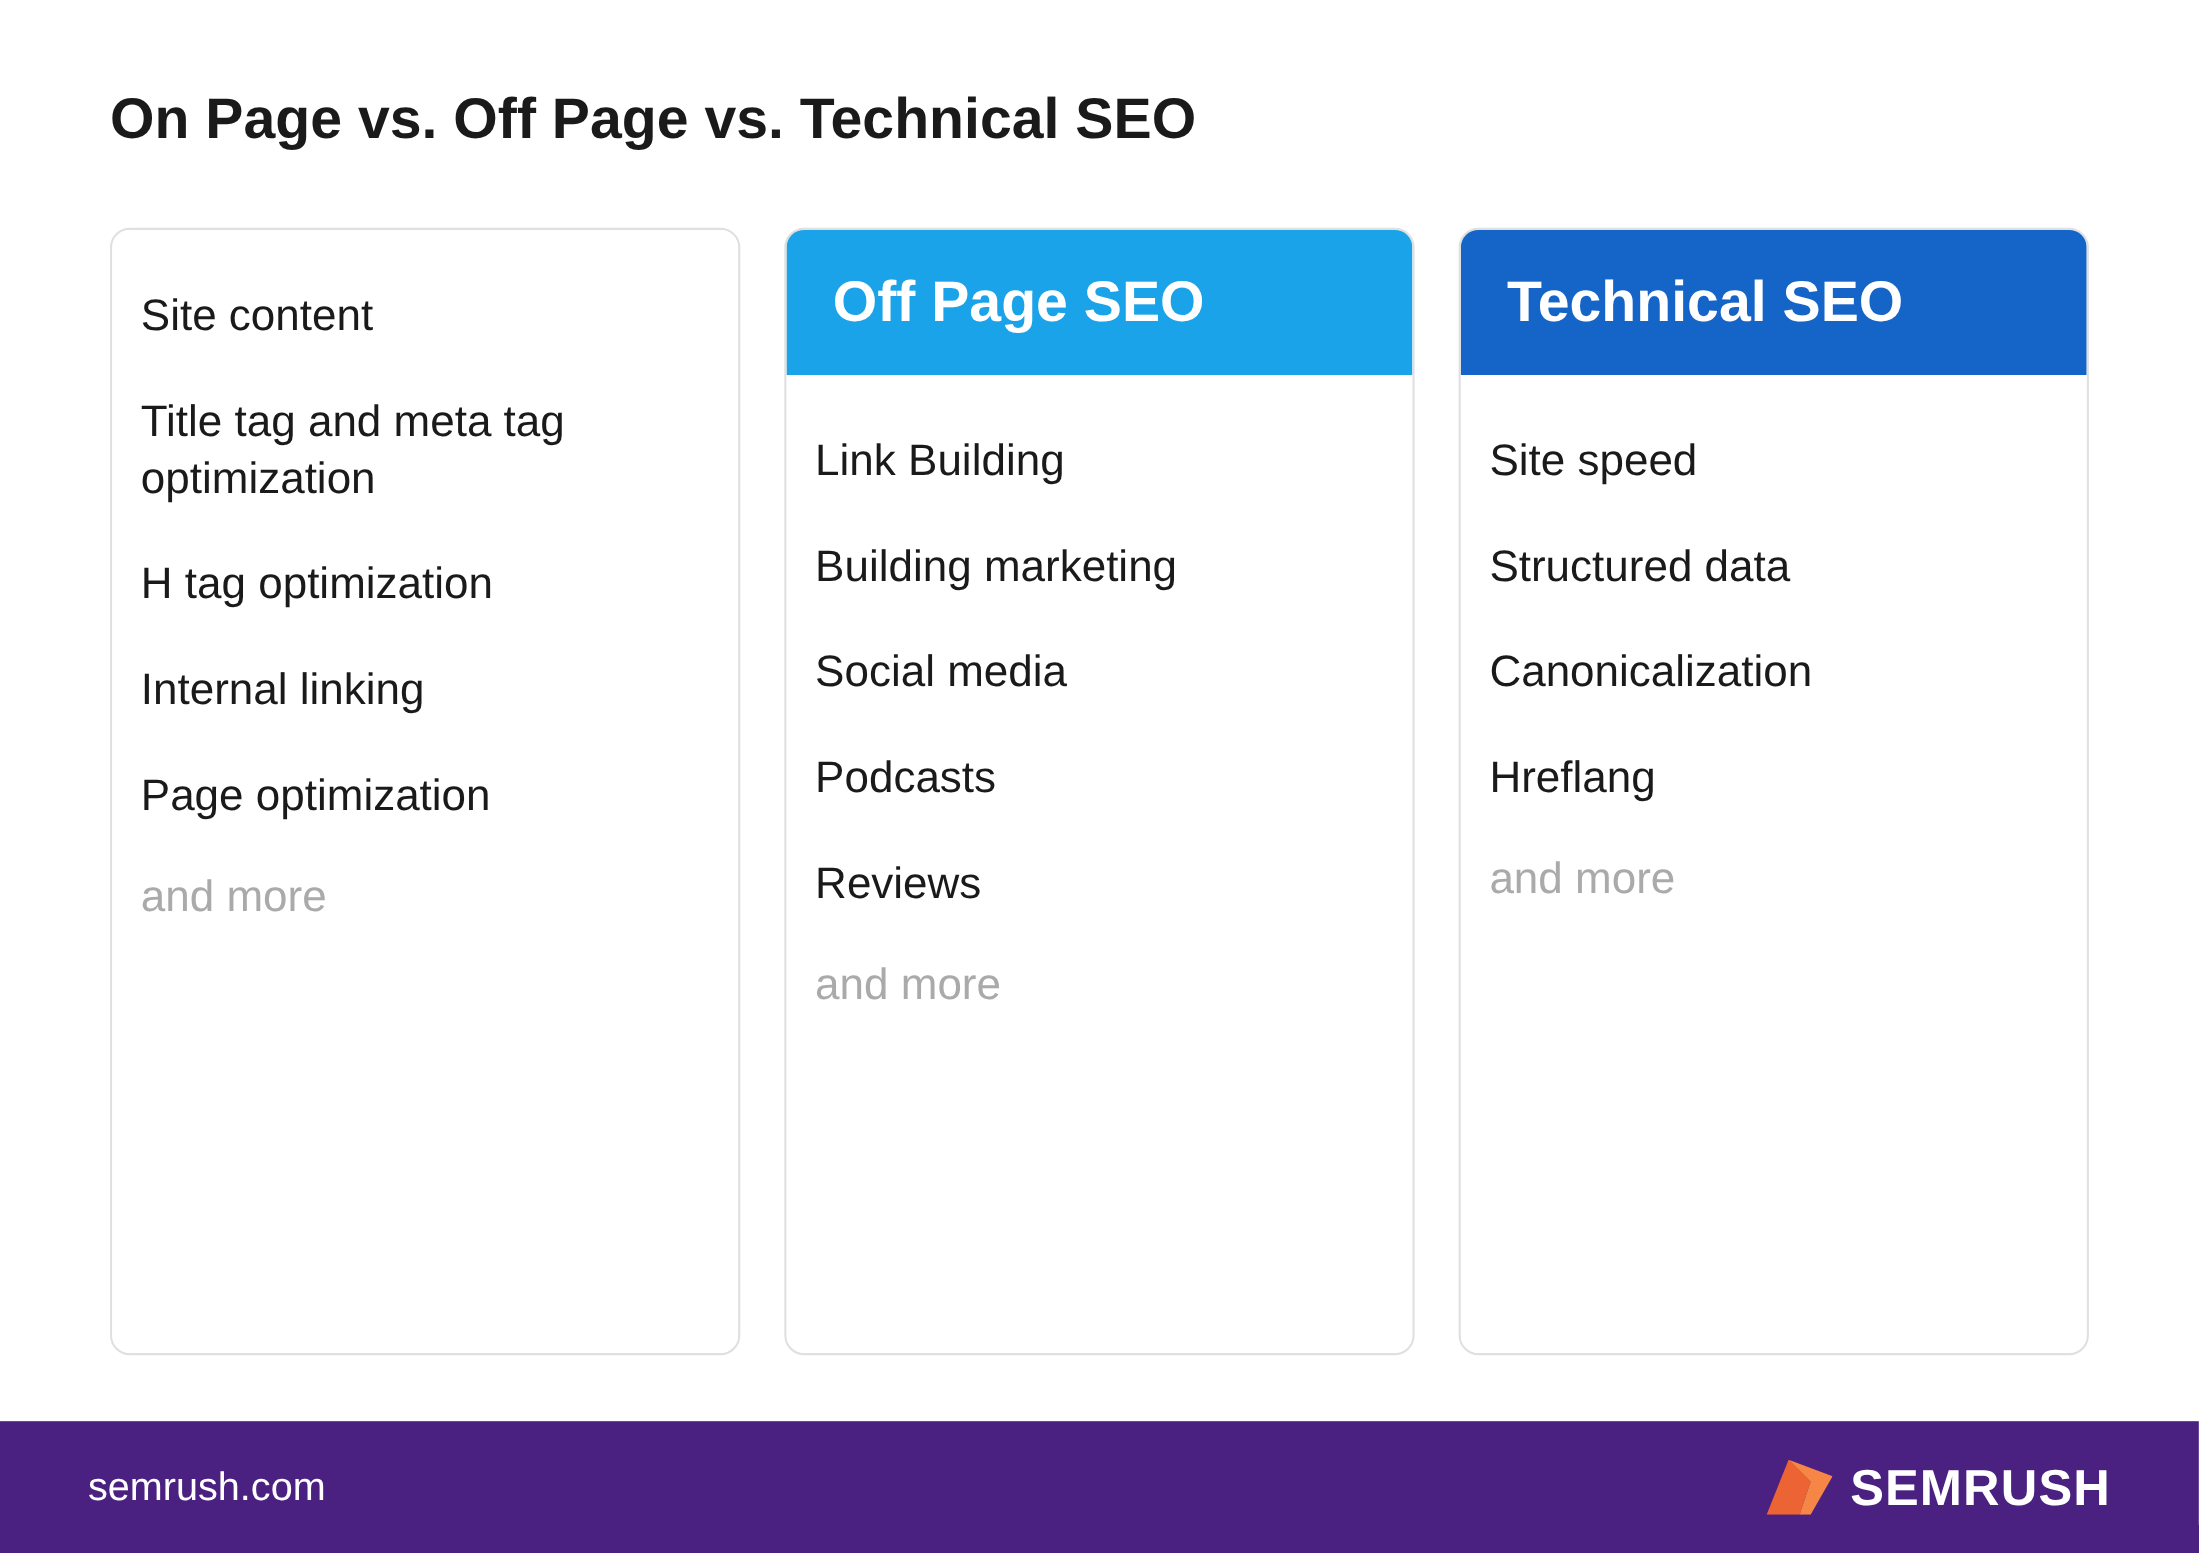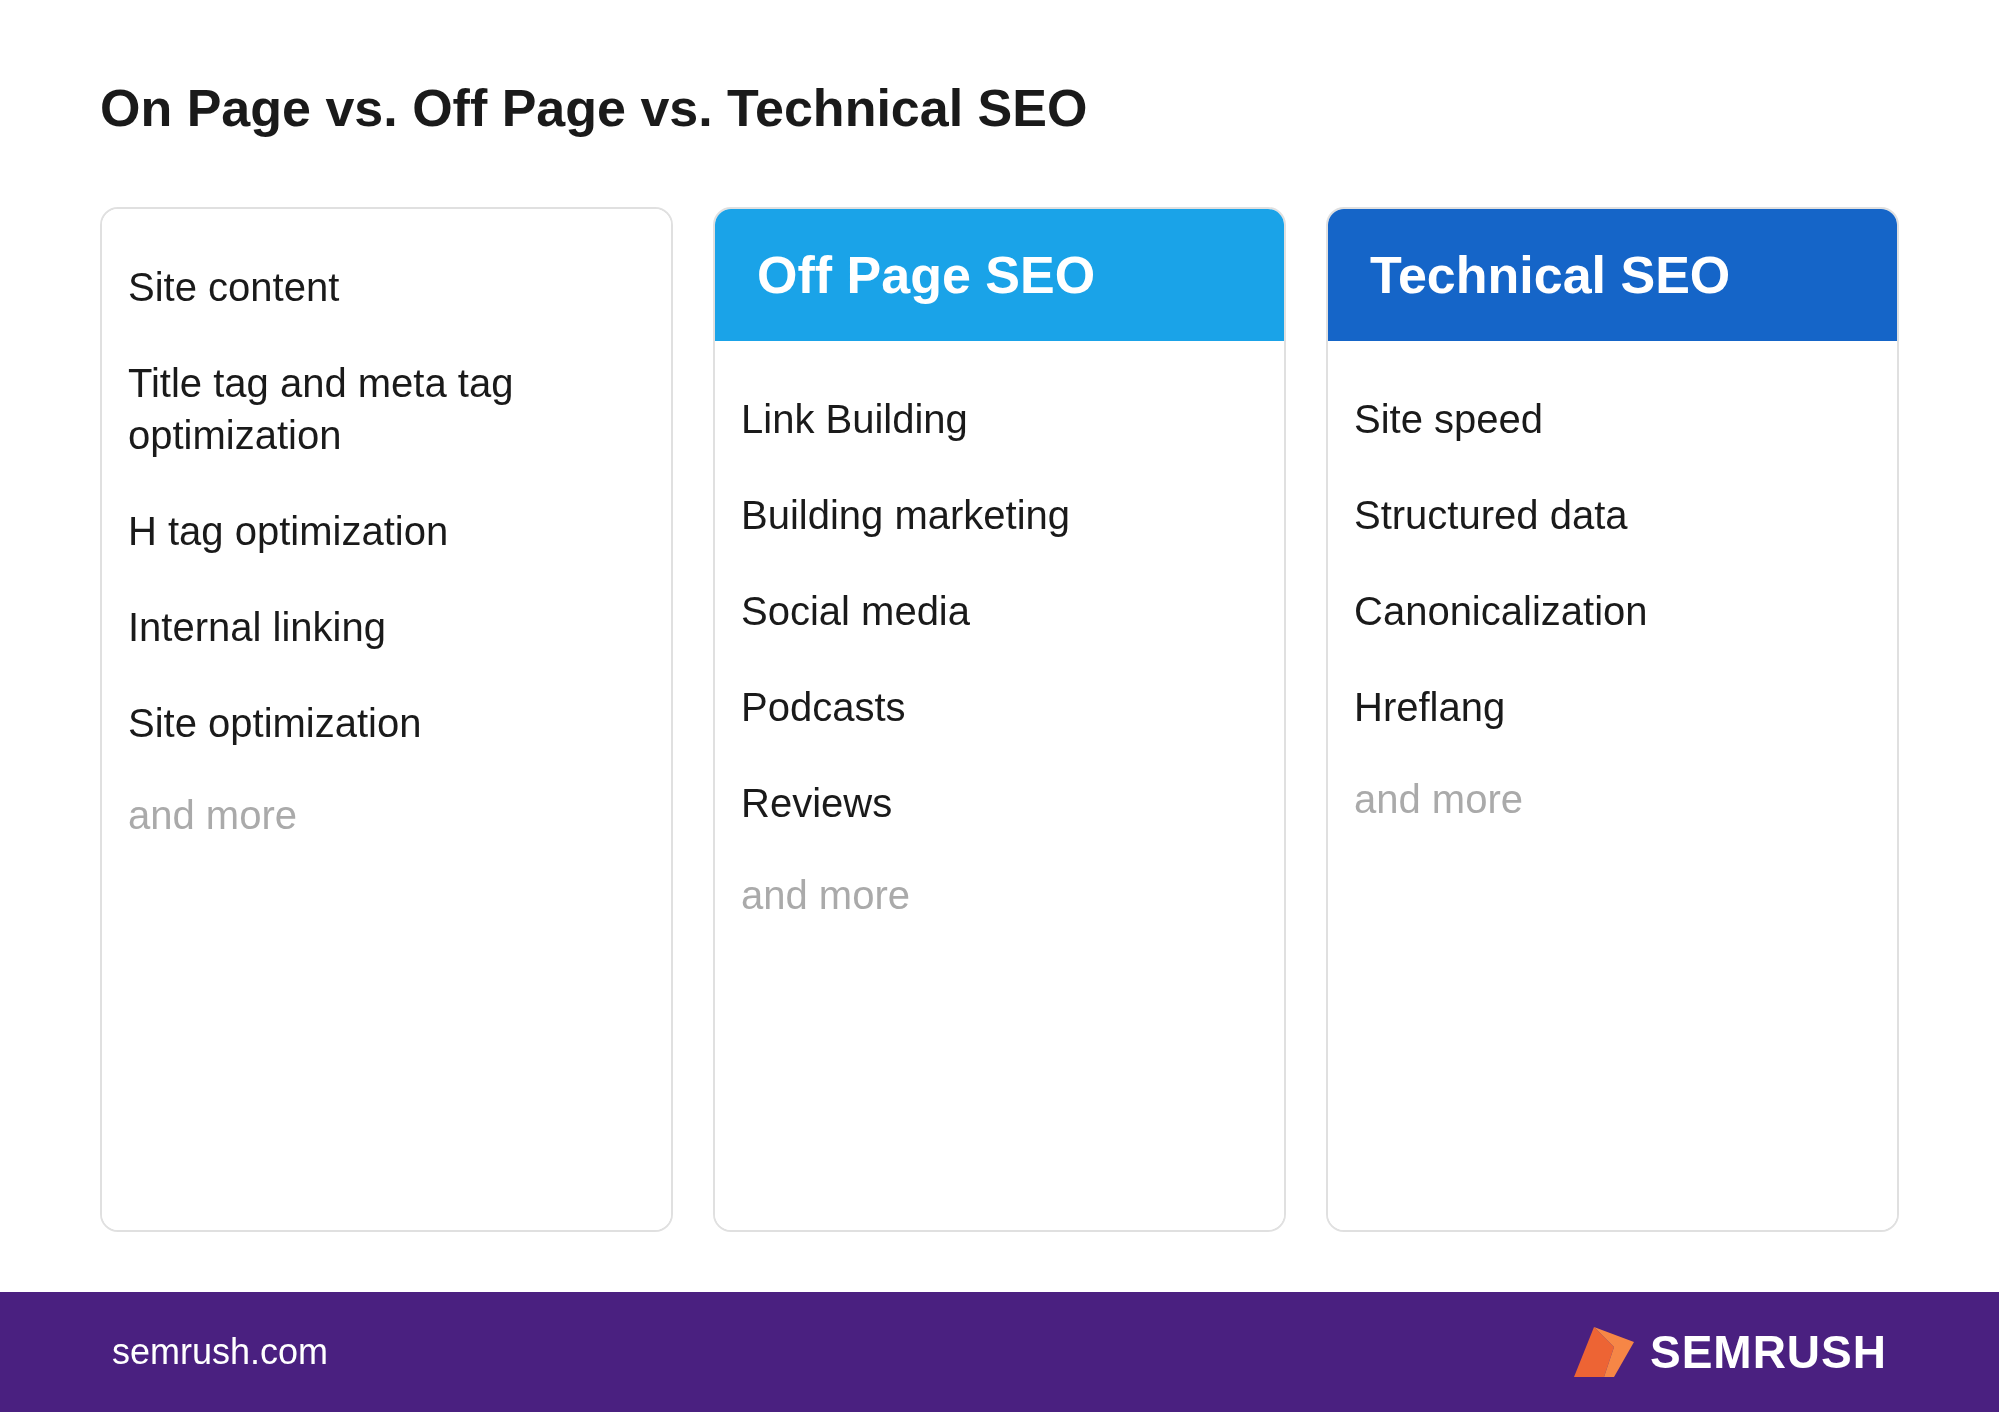--- a/index.html
+++ b/index.html
@@ -89,21 +89,21 @@
       font-size: 40px;
       padding-top: 18px;
     }
 
     .footer {
       background: #4a2080;
       height: 120px;
       display: flex;
       align-items: center;
       justify-content: space-between;
-      padding: 0 112px;
+      padding: 0 80px;
       flex-shrink: 0;
     }
 
     .footer-url {
       color: #ffffff;
       font-size: 36px;
       font-weight: 400;
     }
 
     .semrush-logo {
@@ -131,21 +131,21 @@
   <h1 class="page-title">On Page vs. Off Page vs. Technical SEO</h1>
 
   <div class="columns-wrapper">
 
     <div class="column">
       <div class="column-body">
         <div class="column-item">Site content</div>
         <div class="column-item">Title tag and meta tag optimization</div>
         <div class="column-item">H tag optimization</div>
         <div class="column-item">Internal linking</div>
-        <div class="column-item">Site optimization</div>
+        <div class="column-item">Page optimization</div>
         <div class="column-item and-more">and more</div>
       </div>
     </div>
 
     <div class="column">
       <div class="column-header medium-blue">
         <span class="column-header-title">Off Page SEO</span>
       </div>
       <div class="column-body">
         <div class="column-item">Link Building</div>

